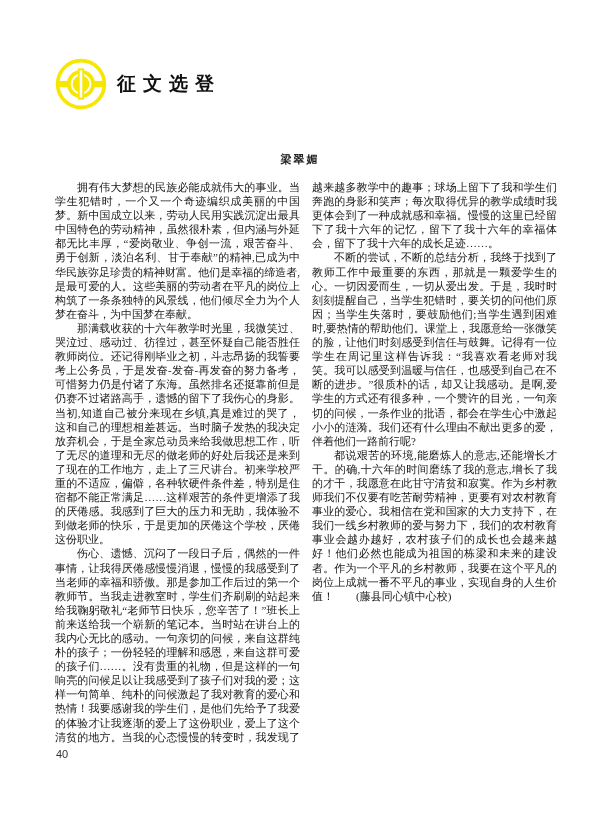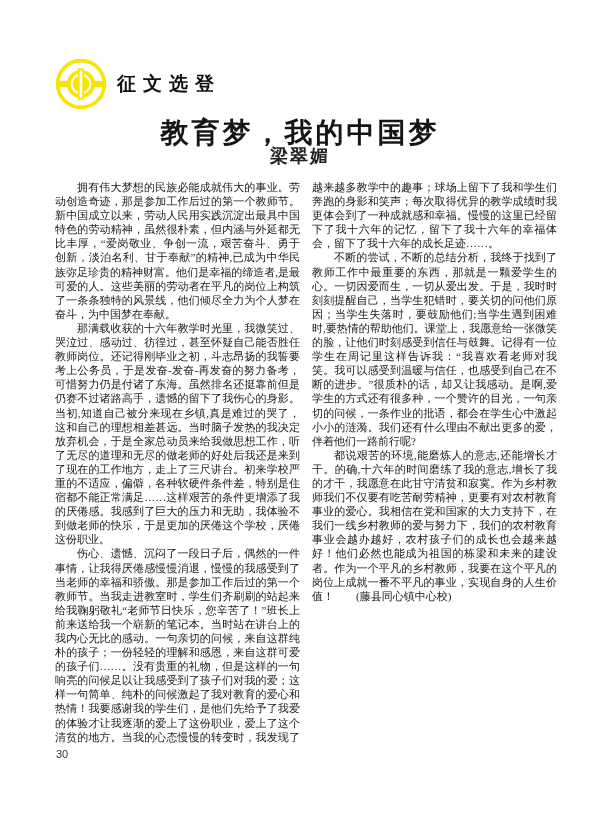--- a/index.html
+++ b/index.html
@@ -22,24 +22,24 @@
     letter-spacing:7px;white-space:nowrap;
   }
   .title{
     position:absolute;left:0;top:114px;width:600px;
     text-align:center;
     font-family:"Liberation Sans","DejaVu Sans",sans-serif;
     font-size:28px;font-weight:900;color:#151515;
     letter-spacing:3px;margin:0;
   }
   .author{
-    position:absolute;left:0;top:144px;width:600px;
+    position:absolute;left:0;top:152px;width:600px;
     text-align:center;
     font-family:"Liberation Sans","DejaVu Sans",sans-serif;
-    font-size:18px;font-weight:bold;color:#222;margin:0;
+    font-size:11px;font-weight:bold;color:#222;margin:0;
     letter-spacing:2px;
   }
   .body-columns{
     position:absolute;left:55px;top:180px;
     width:502px;height:568px;
     column-count:2;column-gap:12px;column-fill:auto;
     font-size:11px;line-height:14.1px;
     text-align:justify;
     color:#161616;
   }
@@ -63,27 +63,26 @@
       <circle cx="50" cy="50" r="45" fill="none" stroke="#f7e600" stroke-width="7"></circle>
       <rect x="4" y="44" width="92" height="12" fill="#f7e600"></rect>
       <circle cx="50" cy="50" r="27" fill="#f7e600"></circle>
       <circle cx="50" cy="50" r="18" fill="none" stroke="#ffffff" stroke-width="4"></circle>
       <rect x="44" y="20" width="12" height="60" fill="#f7e600"></rect>
       <rect x="47.5" y="24" width="5" height="52" fill="#ffffff"></rect>
     </svg>
     <span class="badge-label">征文选登</span>
   </div>
 
-  <h1 class="title">教育梦，我的中国梦</h1>
 
   <div class="author">梁翠媚</div>
 
   <div class="body-columns">
-      <p>拥有伟大梦想的民族必能成就伟大的事业。劳动创造奇迹，那是参加工作后过的第一个教师节。新中国成立以来，劳动人民用实践沉淀出最具中国特色的劳动精神，虽然很朴素，但内涵与外延都无比丰厚，“爱岗敬业、争创一流，艰苦奋斗、勇于创新，淡泊名利、甘于奉献”的精神,已成为中华民族弥足珍贵的精神财富。他们是幸福的缔造者,是最可爱的人。这些美丽的劳动者在平凡的岗位上构筑了一条条独特的风景线，他们倾尽全力为个人梦在奋斗，为中国梦在奉献。</p>
+      <p>拥有伟大梦想的民族必能成就伟大的事业。当学生犯错时，一个又一个奇迹编织成美丽的中国梦。新中国成立以来，劳动人民用实践沉淀出最具中国特色的劳动精神，虽然很朴素，但内涵与外延都无比丰厚，“爱岗敬业、争创一流，艰苦奋斗、勇于创新，淡泊名利、甘于奉献”的精神,已成为中华民族弥足珍贵的精神财富。他们是幸福的缔造者,是最可爱的人。这些美丽的劳动者在平凡的岗位上构筑了一条条独特的风景线，他们倾尽全力为个人梦在奋斗，为中国梦在奉献。</p>
       <p>那满载收获的十六年教学时光里，我微笑过、哭泣过、感动过、彷徨过，甚至怀疑自己能否胜任教师岗位。还记得刚毕业之初，斗志昂扬的我誓要考上公务员，于是发奋-发奋-再发奋的努力备考，可惜努力仍是付诸了东海。虽然排名还挺靠前但是仍赛不过诸路高手，遗憾的留下了我伤心的身影。当初,知道自己被分来现在乡镇,真是难过的哭了，这和自己的理想相差甚远。当时脑子发热的我决定放弃机会，于是全家总动员来给我做思想工作，听了无尽的道理和无尽的做老师的好处后我还是来到了现在的工作地方，走上了三尺讲台。初来学校严重的不适应，偏僻，各种软硬件条件差，特别是住宿都不能正常满足……这样艰苦的条件更增添了我的厌倦感。我感到了巨大的压力和无助，我体验不到做老师的快乐，于是更加的厌倦这个学校，厌倦这份职业。</p>
       <p>伤心、遗憾、沉闷了一段日子后，偶然的一件事情，让我得厌倦感慢慢消退，慢慢的我感受到了当老师的幸福和骄傲。那是参加工作后过的第一个教师节。当我走进教室时，学生们齐刷刷的站起来给我鞠躬敬礼“老师节日快乐，您辛苦了！”班长上前来送给我一个崭新的笔记本。当时站在讲台上的我内心无比的感动。一句亲切的问候，来自这群纯朴的孩子；一份轻轻的理解和感恩，来自这群可爱的孩子们……。没有贵重的礼物，但是这样的一句响亮的问候足以让我感受到了孩子们对我的爱；这样一句简单、纯朴的问候激起了我对教育的爱心和热情！我要感谢我的学生们，是他们先给予了我爱的体验才让我逐渐的爱上了这份职业，爱上了这个清贫的地方。当我的心态慢慢的转变时，我发现了越来越多教学中的趣事；球场上留下了我和学生们奔跑的身影和笑声；每次取得优异的教学成绩时我更体会到了一种成就感和幸福。慢慢的这里已经留下了我十六年的记忆，留下了我十六年的幸福体会，留下了我十六年的成长足迹……。</p>
       <p>不断的尝试，不断的总结分析，我终于找到了教师工作中最重要的东西，那就是一颗爱学生的心。一切因爱而生，一切从爱出发。于是，我时时刻刻提醒自己，当学生犯错时，要关切的问他们原因；当学生失落时，要鼓励他们;当学生遇到困难时,要热情的帮助他们。课堂上，我愿意给一张微笑的脸，让他们时刻感受到信任与鼓舞。记得有一位学生在周记里这样告诉我：“我喜欢看老师对我笑。我可以感受到温暖与信任，也感受到自己在不断的进步。”很质朴的话，却又让我感动。是啊,爱学生的方式还有很多种，一个赞许的目光，一句亲切的问候，一条作业的批语，都会在学生心中激起小小的涟漪。我们还有什么理由不献出更多的爱，伴着他们一路前行呢?</p>
       <p>都说艰苦的环境,能磨炼人的意志,还能增长才干。的确,十六年的时间磨练了我的意志,增长了我的才干，我愿意在此甘守清贫和寂寞。作为乡村教师我们不仅要有吃苦耐劳精神，更要有对农村教育事业的爱心。我相信在党和国家的大力支持下，在我们一线乡村教师的爱与努力下，我们的农村教育事业会越办越好，农村孩子们的成长也会越来越好！他们必然也能成为祖国的栋梁和未来的建设者。作为一个平凡的乡村教师，我要在这个平凡的岗位上成就一番不平凡的事业，实现自身的人生价值！　　(藤县同心镇中心校)</p>
     </div>
 
-  <div class="page-number">30</div>
+  <div class="page-number">40</div>
 
 </div>
 
 </body></html>

